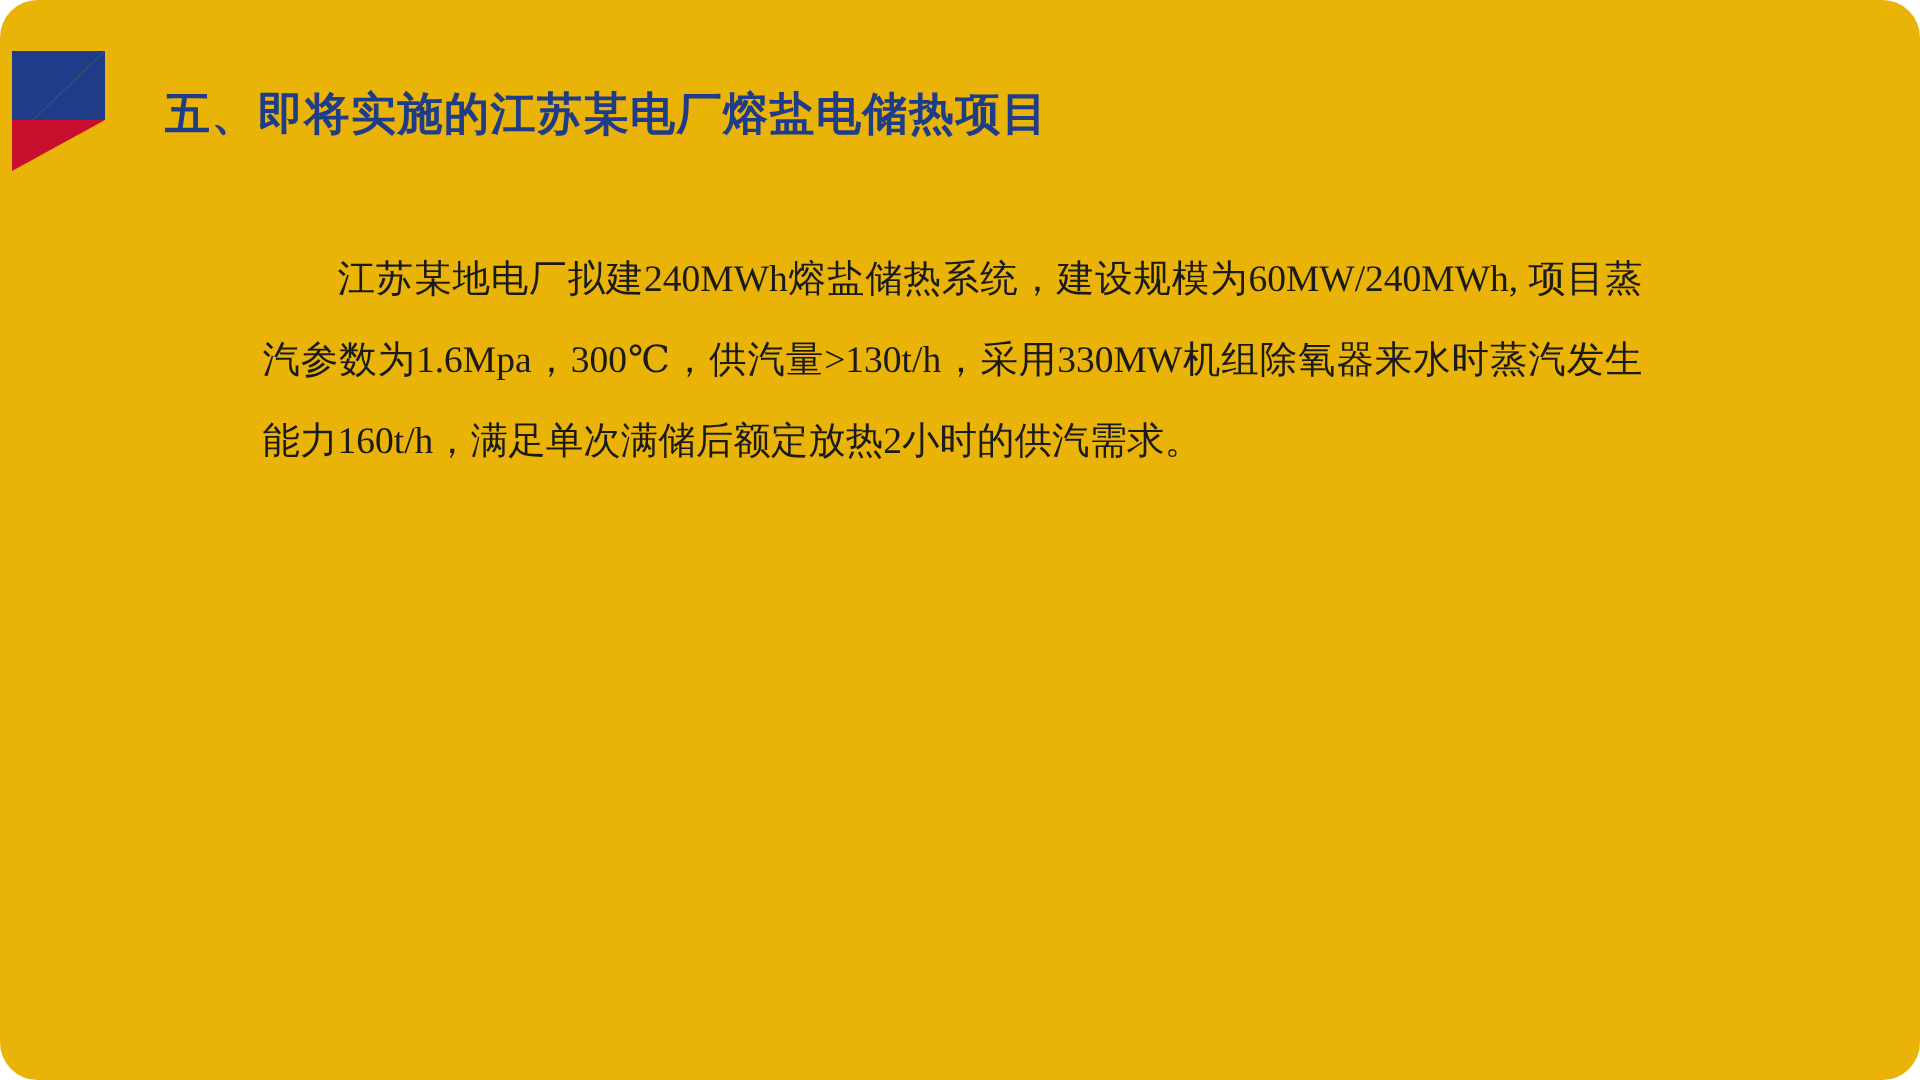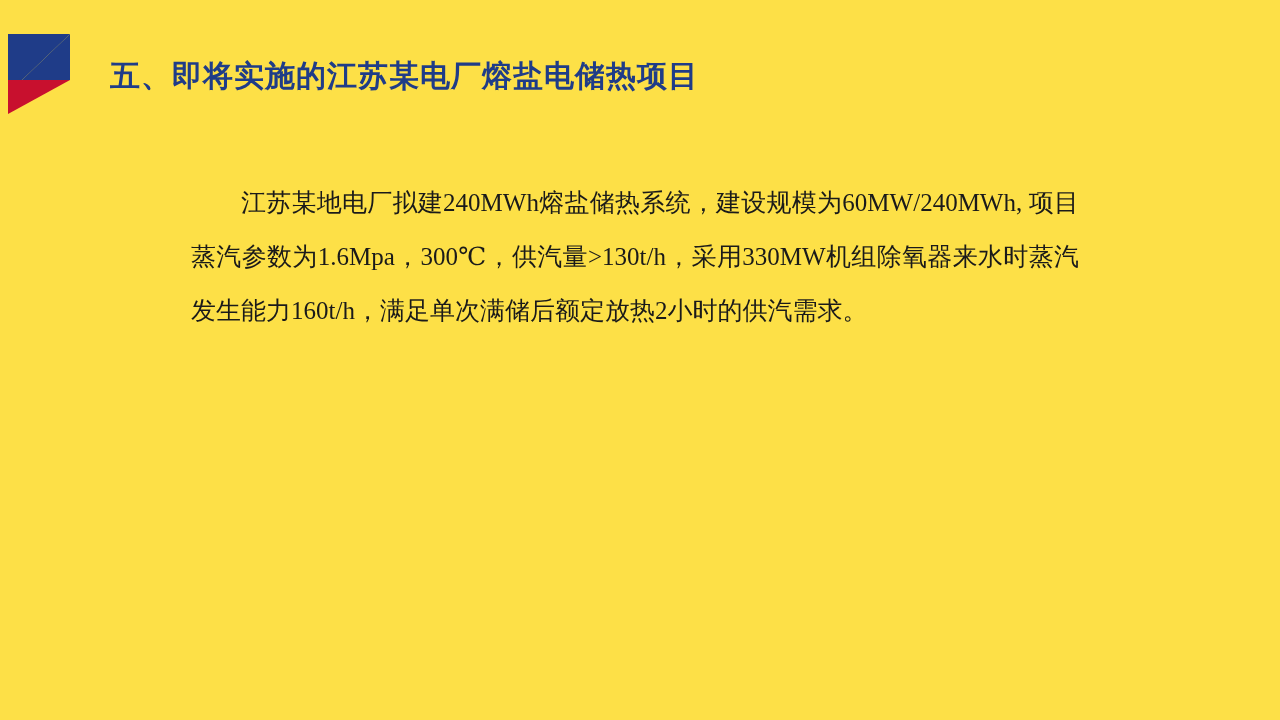--- a/index.html
+++ b/index.html
@@ -11,21 +11,22 @@
     width: 1280px;
     height: 720px;
     position: relative;
     overflow: hidden;
     font-family: "Liberation Serif", "DejaVu Serif", serif;
   }
 
   .slide {
     position: absolute;
     inset: 0;
-    background: #fde047;
+    background: #eab308;
+    border-radius: 25px;
   }
 
   
   .deco-mark {
     position: absolute;
     left: 8px;
     top: 34px;
     width: 76px;
     height: 80px;
   }
@@ -53,21 +54,21 @@
   }
 
   .body-para {
     font-family: "Liberation Serif", "DejaVu Serif", serif;
     font-size: 25px;
     line-height: 54px;
     color: #1a1a1a;
     text-align: justify;
     text-justify: inter-ideograph;
     text-indent: 2em;
-    margin: 16px;
+    margin: 0;
   }
 </style>
 </head>
 <body>
 
 <div class="slide">
 
   <div class="deco-mark">
     <svg width="76" height="80" viewBox="0 0 76 80" xmlns="http://www.w3.org/2000/svg">
       <polygon points="0,0 62,0 14,46 0,46" fill="#1f3c88"></polygon>

